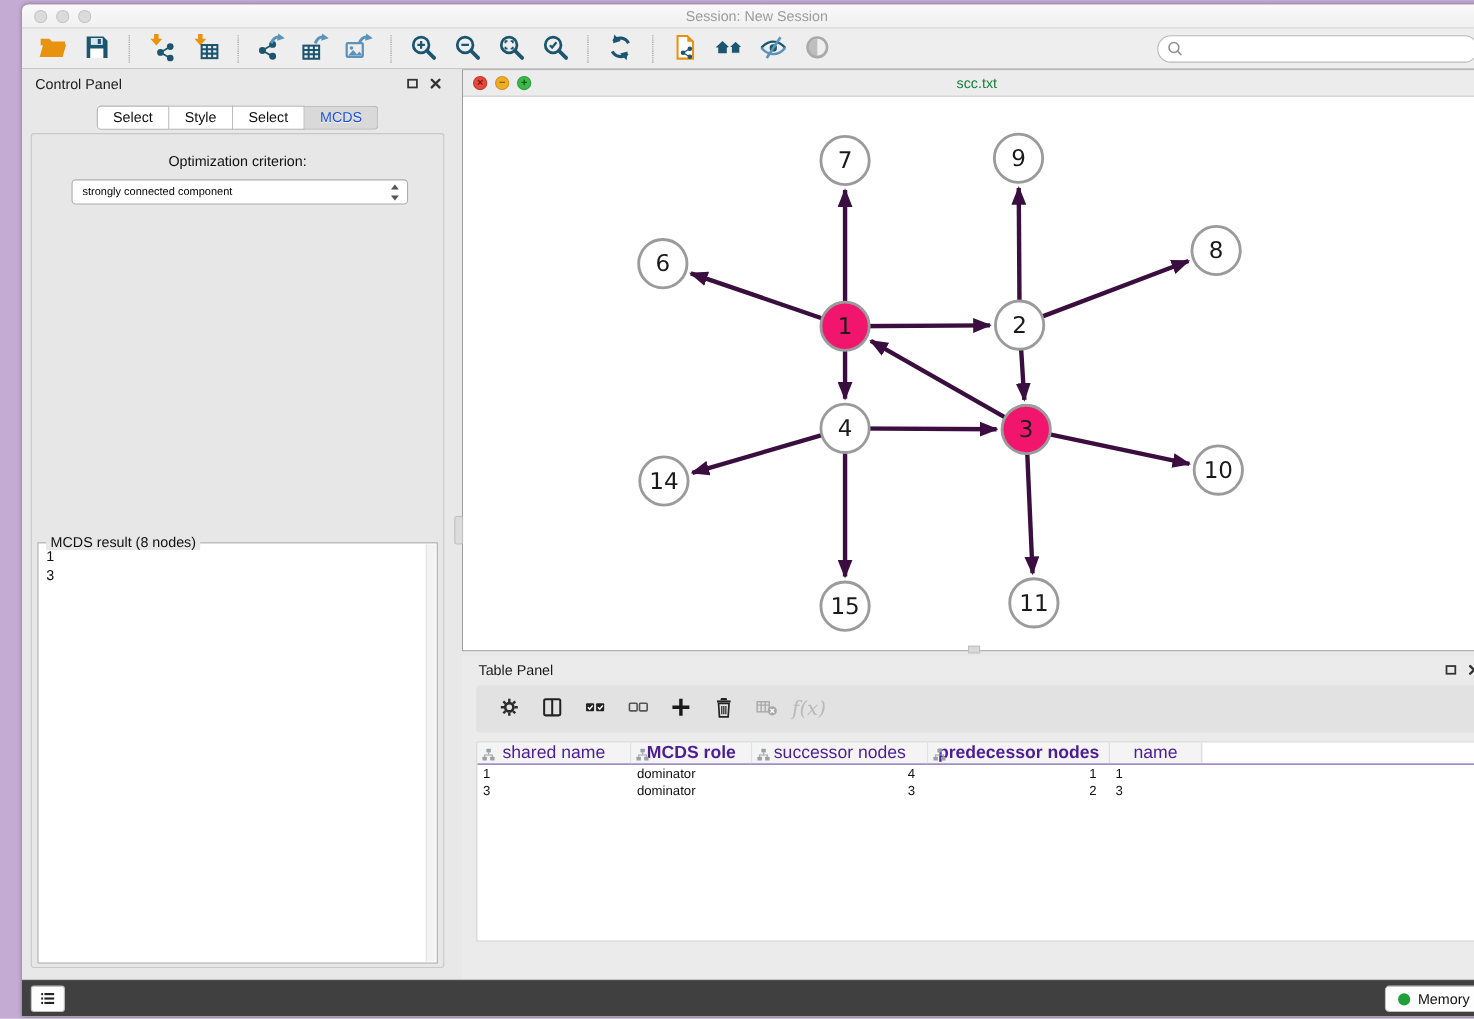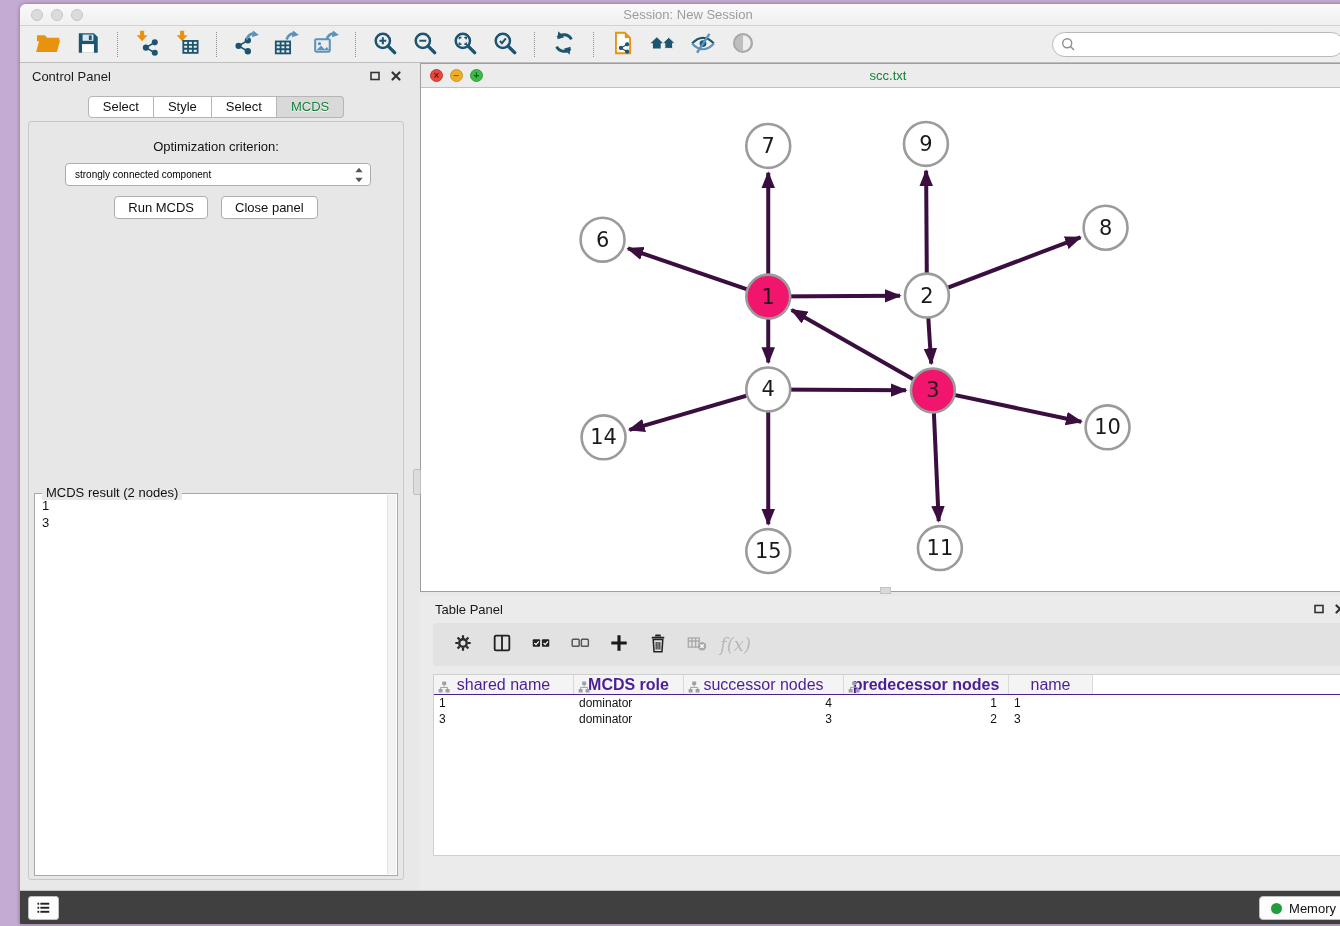--- a/index.html
+++ b/index.html
@@ -27,21 +27,21 @@
   
   .cpanel{position:absolute;left:0;top:0;width:392px;height:100%}
   .ptitle{position:absolute;left:12px;top:6px;font-size:13px;color:#1A1A1A}
   .win-btns{position:absolute;right:9px;top:6px;display:flex;gap:7px}
   .wbtn{width:14px;height:14px;background:none;border:0;padding:0;cursor:pointer;display:flex;align-items:center;justify-content:center}
   .wbtn svg{width:12px;height:12px}
   .cp-tabs{position:absolute;top:33px;left:0;width:100%;display:flex;justify-content:center}
   .seg{border:1px solid #B5B5B5;border-left:none;background:#fff;color:#111;font-size:13px;padding:2px 14px;line-height:16px;cursor:pointer;white-space:nowrap}
   .seg:first-child{border-left:1px solid #B5B5B5;border-radius:4px 0 0 4px}
   .seg:last-child{border-radius:0 4px 4px 0}
-  .seg.sel{background:#D9D9D9;color:#15803d;text-shadow:0 1px 0 #fff}
+  .seg.sel{background:#D9D9D9;color:#1d4ed8;text-shadow:0 1px 0 #fff}
   .cp-inner{position:absolute;left:8px;right:8px;top:58px;bottom:10px;background:#E7E7E7;border:1px solid #C8C8C8;border-radius:3px}
   .opt-label{position:absolute;top:17px;width:100%;text-align:center;font-size:13px;color:#111}
   .selectbox{position:absolute;left:36px;top:41px;width:306px;height:23px;background:#fff;border:1px solid #ACACAC;border-radius:4px;font-size:10px;line-height:21px;padding-left:9px;cursor:pointer}
   .selectbox .chev{position:absolute;right:6px;top:3px;width:10px;height:16px}
   .cp-btns{position:absolute;top:74px;left:0;width:100%;display:flex;justify-content:center;gap:13px}
   .btn{background:#fff;border:1px solid #ADADAD;border-radius:4px;font-size:13px;height:23px;padding:0 13px;cursor:pointer;font-family:inherit;color:#111}
   .mcds-group{position:absolute;left:5px;right:5px;top:371px;bottom:3px;border:1px solid #A8A8A8;background:#fff}
   .mcds-legend{position:absolute;top:-9px;left:7px;background:#E7E7E7;padding:0 4px;font-size:13px;color:#111}
   .result-lines{position:absolute;left:1px;right:11px;top:1px;bottom:1px;padding:2px 6px;font-size:13px;color:#111;line-height:17px;overflow:hidden}
   .vtrack{position:absolute;right:1px;top:1px;bottom:1px;width:9px;background:#F3F3F3;border-left:1px solid #E2E2E2}
@@ -277,26 +277,22 @@
         </div>
       <div class="cp-inner">
         <div class="opt-label">Optimization criterion:</div>
         <div class="selectbox">
           <span>strongly connected component</span>
           <span class="chev" id="sel-chev"><svg viewBox="0 0 10 16" aria-hidden="true">
                 <path d="M5 0.8 8.6 5.2H1.4z" fill="#555"></path>
                 <path d="M5 15.2 1.4 10.8h7.2z" fill="#555"></path>
               </svg></span>
         </div>
-        <div class="cp-btns">
-          <button class="btn">Run MCDS</button>
-          <button class="btn">Close panel</button>
-        </div>
         <div class="mcds-group">
-          <span class="mcds-legend">MCDS result (2 nodes)</span>
+          <span class="mcds-legend">MCDS result (8 nodes)</span>
           <div class="result-lines" id="result-lines">
               <div>1</div>
               <div>3</div>
             </div>
           <div class="vtrack"></div>
         </div>
       </div>
     </div>
 
     <div class="netwin">

